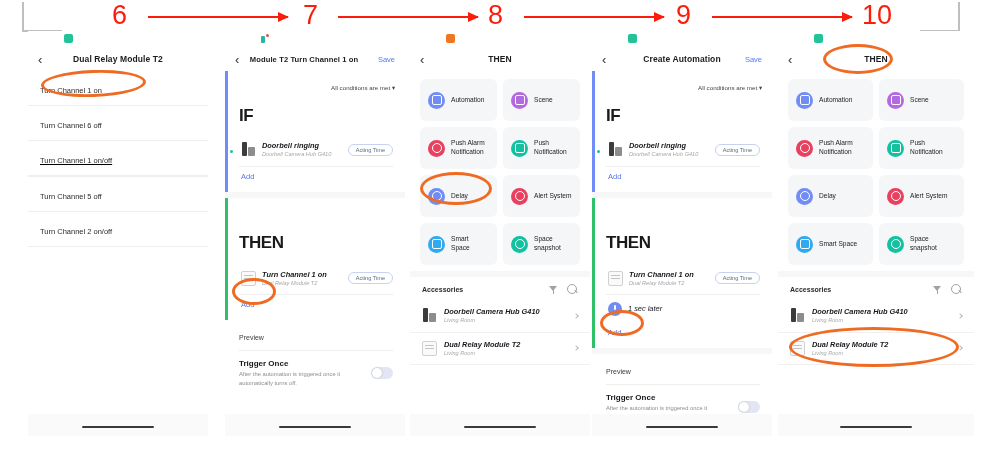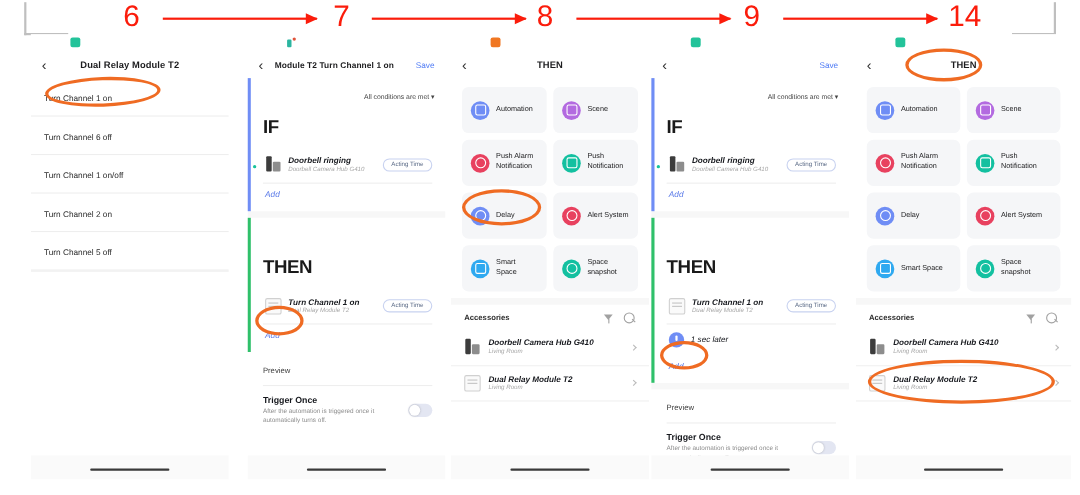--- a/index.html
+++ b/index.html
@@ -76,21 +76,21 @@
        background:#c4c4c4; box-shadow:0 3px 0 #c4c4c4; }
   .devico.clock{ width:14px;height:14px; flex:0 0 14px; border-radius:50%;
        background:#6f8df5; position:relative; }
   .devico.clock:after{ content:""; position:absolute; left:6px; top:3px; width:1.5px;height:5px;
        background:#fff; border-radius:1px; }
   .rowtxt { flex:1; min-width:0;font-style:italic; }
   .rowtitle { font-size:7.4px; font-weight:700; color:#16181d; line-height:1.25; }
   .rowsub { font-size:5.6px; color:#a7a7a7; line-height:1.3; margin-top:1px; }
   .pill { border:1px solid #c8d2f0; border-radius:9px; padding:2px 7px;
           font-size:5.6px; color:#5a6a86; white-space:nowrap; }
-  .addlink { font-size:7.5px; color:#5878e8; padding:5px 0 3px 2px;font-style:italic; }
+  .addlink { font-size:7.5px; color:#5878e8; padding:5px 0 3px 2px; }
   .plaintxt { font-size:7.5px; color:#2b2b2b; }
 
   .divider { height:1px; background:#eeeeee; }
   .gap { height:6px; background:#f7f7f7; }
 
   .sect { padding:8px 12px 8px 14px; }
   .sect-label { font-size:7px; color:#3a3a3a; }
   .trig-title { font-size:8px; font-weight:700; color:#16181d; }
   .trig-sub { font-size:5.8px; color:#8d8d8d; line-height:1.5; margin-top:2px; width:120px; }
   .toggle { position:absolute; right:12px; top:50%; transform:translateY(-50%);
@@ -143,51 +143,51 @@
   <div class="cropmark cm-tr"></div>
 
   <div class="ann" style="left:112px;top:2px;">6</div>
   <div class="arrow" style="left:148px;top:16px;width:140px;"></div>
   <div class="ann" style="left:303px;top:2px;">7</div>
   <div class="arrow" style="left:338px;top:16px;width:140px;"></div>
   <div class="ann" style="left:488px;top:2px;">8</div>
   <div class="arrow" style="left:524px;top:16px;width:140px;"></div>
   <div class="ann" style="left:676px;top:2px;">9</div>
   <div class="arrow" style="left:712px;top:16px;width:140px;"></div>
-  <div class="ann" style="left:862px;top:2px;">14</div>
+  <div class="ann" style="left:862px;top:2px;">10</div>
 
   <div class="phone" id="p1">
     <div class="statusbar">
       <div class="sb-ico teal"></div>
     </div>
     <div class="navbar">
       <span class="back">‹</span>
       <span class="navtitle">Dual Relay Module T2</span>
     </div>
     <div class="scroll">
       <div class="sect" style="padding:8px 12px;">
         <span class="plaintxt">Turn Channel 1 on</span>
       </div>
       <div class="divider"></div>
       <div class="sect" style="padding:8px 12px;">
         <span class="plaintxt">Turn Channel 6 off</span>
       </div>
       <div class="divider"></div>
-      <div class="sect" style="padding:8px 12px;">
+      <div class="sect" style="padding:8px 12px;text-decoration:underline;">
         <span class="plaintxt">Turn Channel 1 on/off</span>
       </div>
       <div class="divider"></div>
-      <div class="sect" style="padding:8px 12px;">
-        <span class="plaintxt">Turn Channel 2 on</span>
-      </div>
       <div class="divider"></div>
       <div class="sect" style="padding:8px 12px;">
         <span class="plaintxt">Turn Channel 5 off</span>
       </div>
       <div class="divider"></div>
+      <div class="sect" style="padding:8px 12px;">
+        <span class="plaintxt">Turn Channel 2 on/off</span>
+      </div>
       <div class="divider"></div>
     </div>
     <div class="phonebg"></div>
     <div class="homebar"></div>
   </div>
 
   <div class="phone" id="p2">
     <div class="statusbar">
       <div class="sb-ico tiny"></div>
     </div>
@@ -304,20 +304,21 @@
     <div class="phonebg"></div>
     <div class="homebar"></div>
   </div>
 
   <div class="phone" id="p4">
     <div class="statusbar">
       <div class="sb-ico teal"></div>
     </div>
     <div class="navbar">
       <span class="back">‹</span>
+      <span class="navtitle">Create Automation</span>
       <span class="save">Save</span>
     </div>
     <div class="block if">
       <div class="bigword">IF</div>
       <div class="cond">All conditions are met ▾</div>
       <div class="rowitem" style="margin-top:8px;">
         <span class="greendot"></span>
         <span class="devico doorbell"></span>
         <span class="rowtxt">
           <span class="rowtitle" style="display:block">Doorbell ringing</span>

